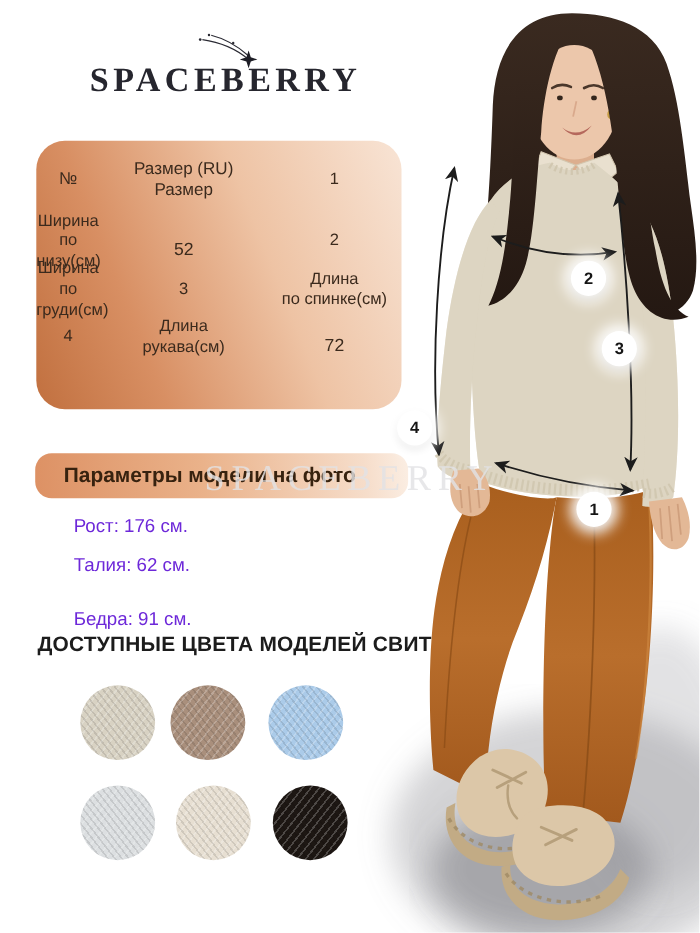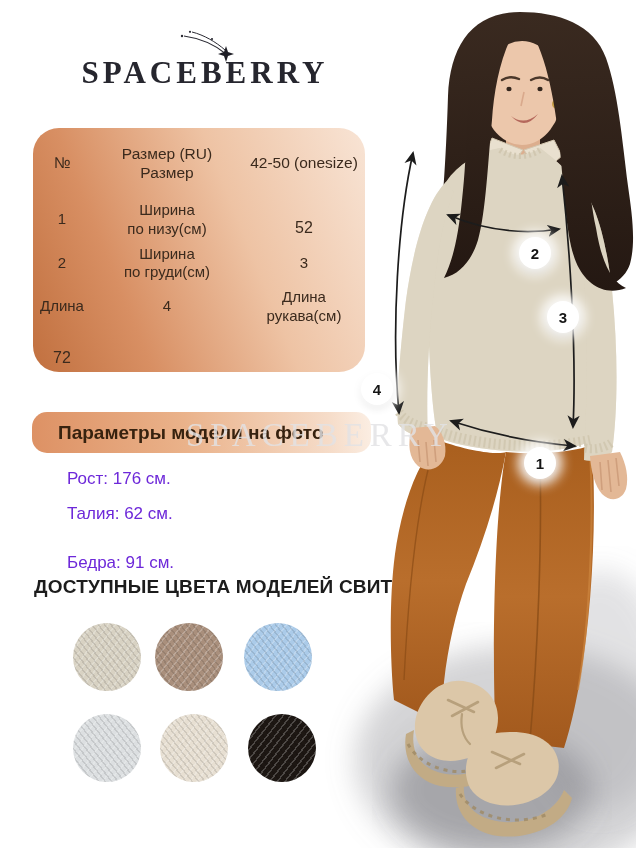--- a/index.html
+++ b/index.html
@@ -67,38 +67,38 @@
   <circle cx="36" cy="9" r="1.1" fill="#2a2a33"></circle>
   <path d="M50,16 L52,22 L58,24 L52,26 L50,32 L48,26 L42,24 L48,22 Z" fill="#1e1e26"></path>
 </svg>
 
 <div class="abs size-table">
   <div class="cell hdr">№</div>
   <div class="cell hdr">
     <div>Размер (RU)</div>
     <div>Размер</div>
   </div>
-  <div class="cell hdr">42-50 (onesize)</div>
 
   <div class="cell">1</div>
   <div class="cell">
     <div>Ширина</div>
     <div>по низу(см)</div>
   </div>
   <div class="cell val">52</div>
 
   <div class="cell">2</div>
   <div class="cell">
     <div>Ширина</div>
     <div>по груди(см)</div>
   </div>
 
   <div class="cell">3</div>
   <div class="cell">
     <div>Длина</div>
+    <div>по спинке(см)</div>
   </div>
 
   <div class="cell">4</div>
   <div class="cell">
     <div>Длина</div>
     <div>рукава(см)</div>
   </div>
   <div class="cell val">72</div>
 </div>
 

